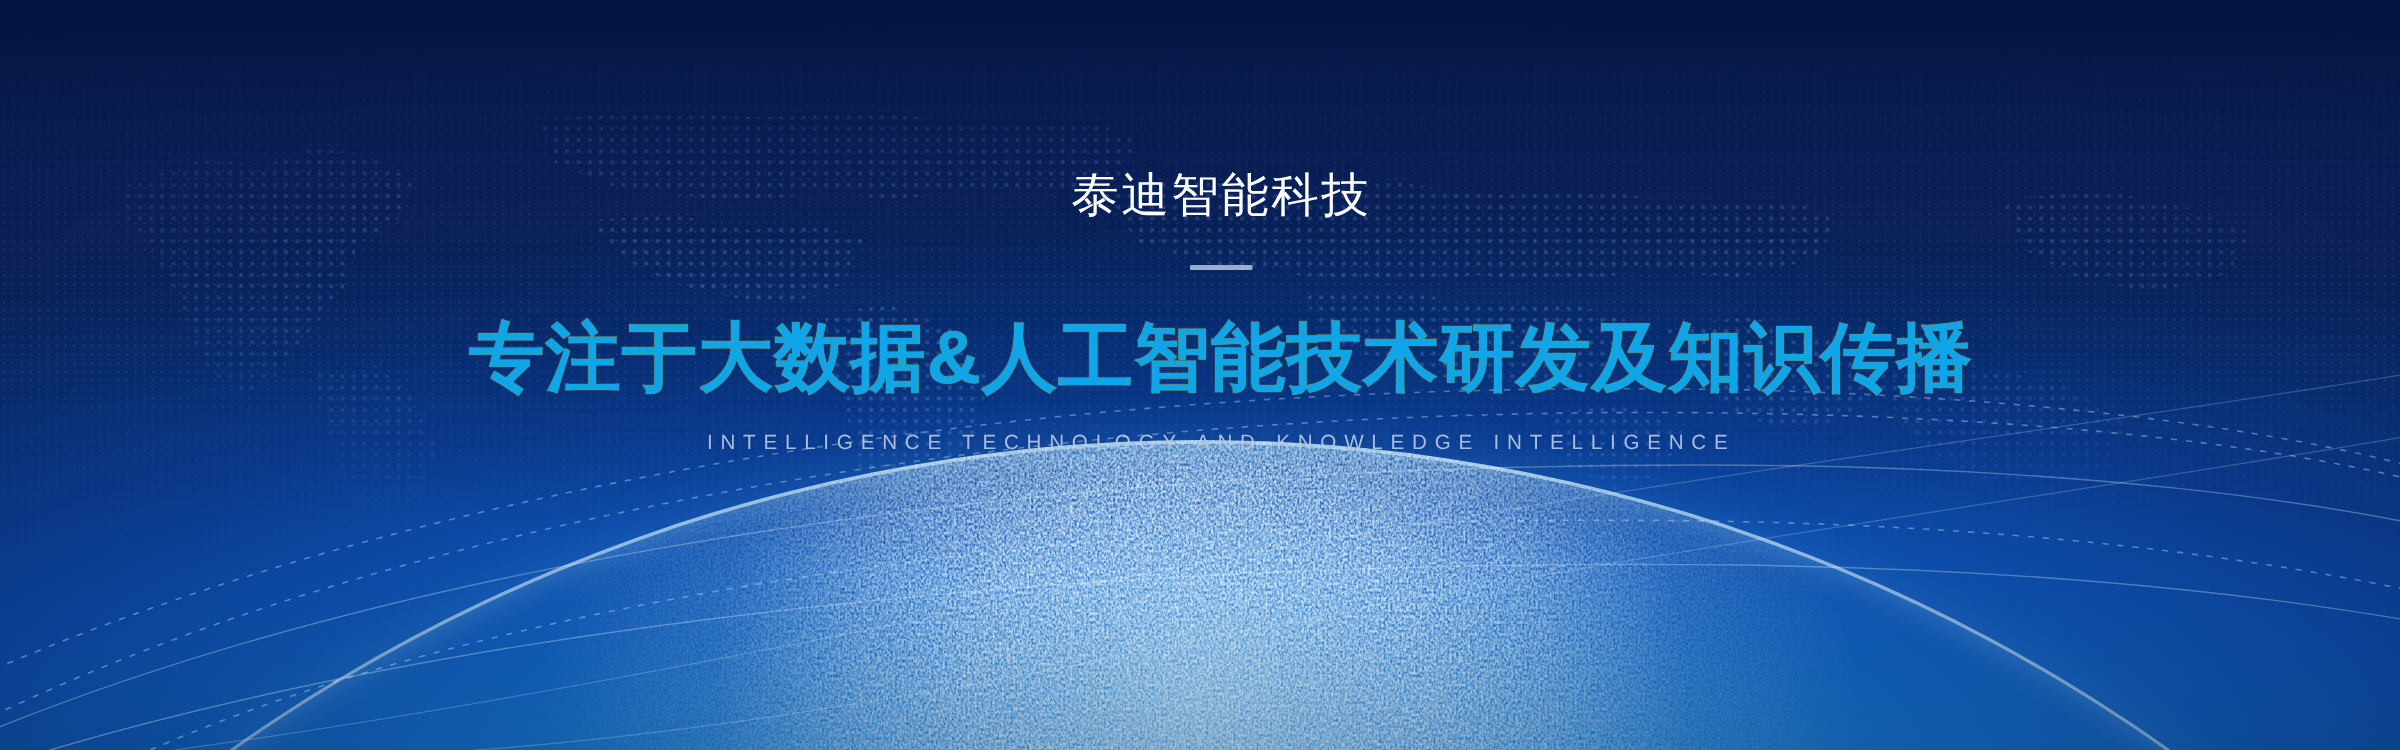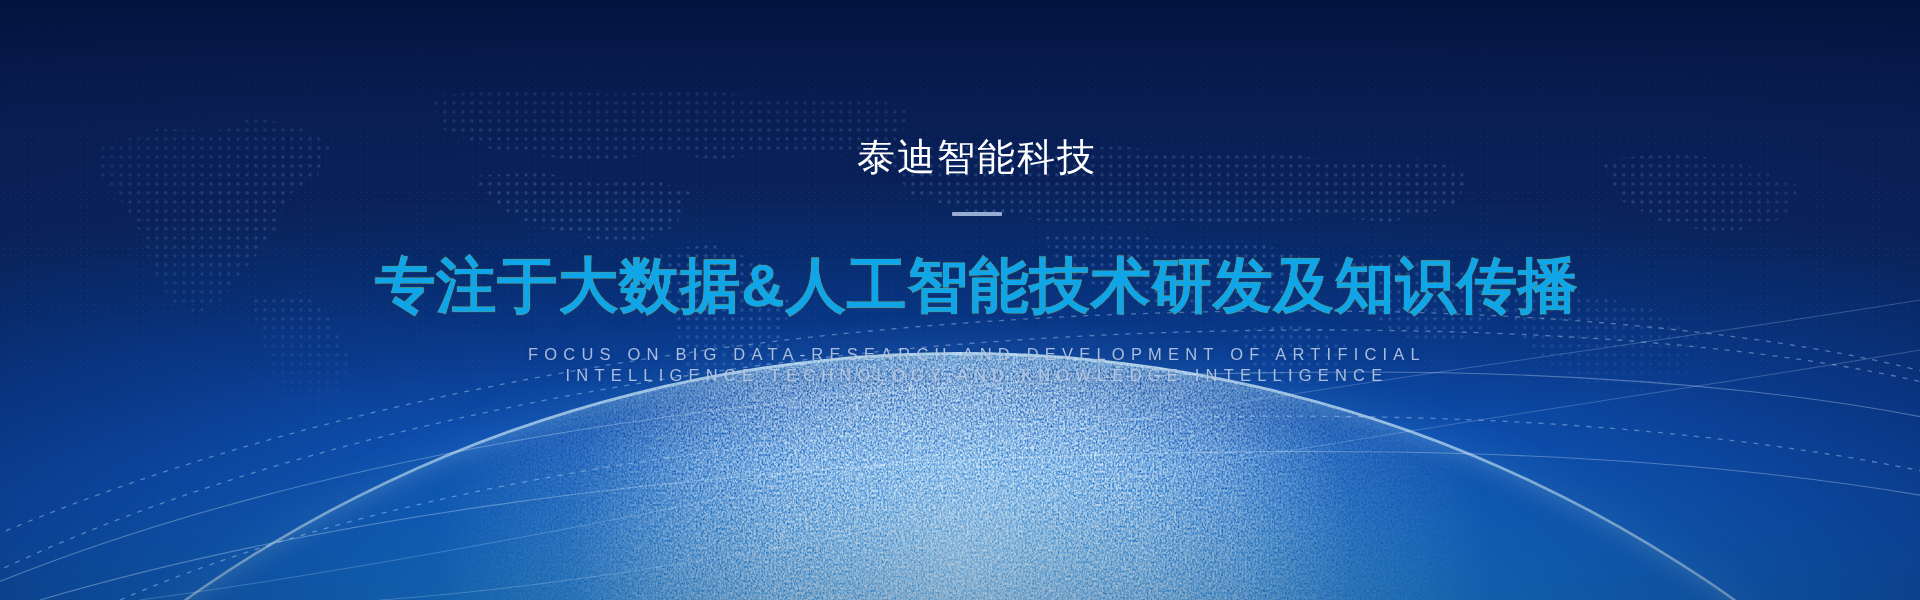--- a/index.html
+++ b/index.html
@@ -291,18 +291,17 @@
   </svg>
 
   <div class="content">
     <div class="brand">泰迪智能科技</div>
 
     <div class="divider"></div>
 
     <div class="headline">专注于大数据&amp;人工智能技术研发及知识传播</div>
 
     <div class="sub">
-      <span class="sub-line">FOCUS ON BIG DATA-RESEARCH AND DEVELOPMENT OF ARTIFICIAL</span>
       <span class="sub-line">INTELLIGENCE TECHNOLOGY AND KNOWLEDGE INTELLIGENCE</span>
     </div>
   </div>
 
 </div>
 
 </body></html>

